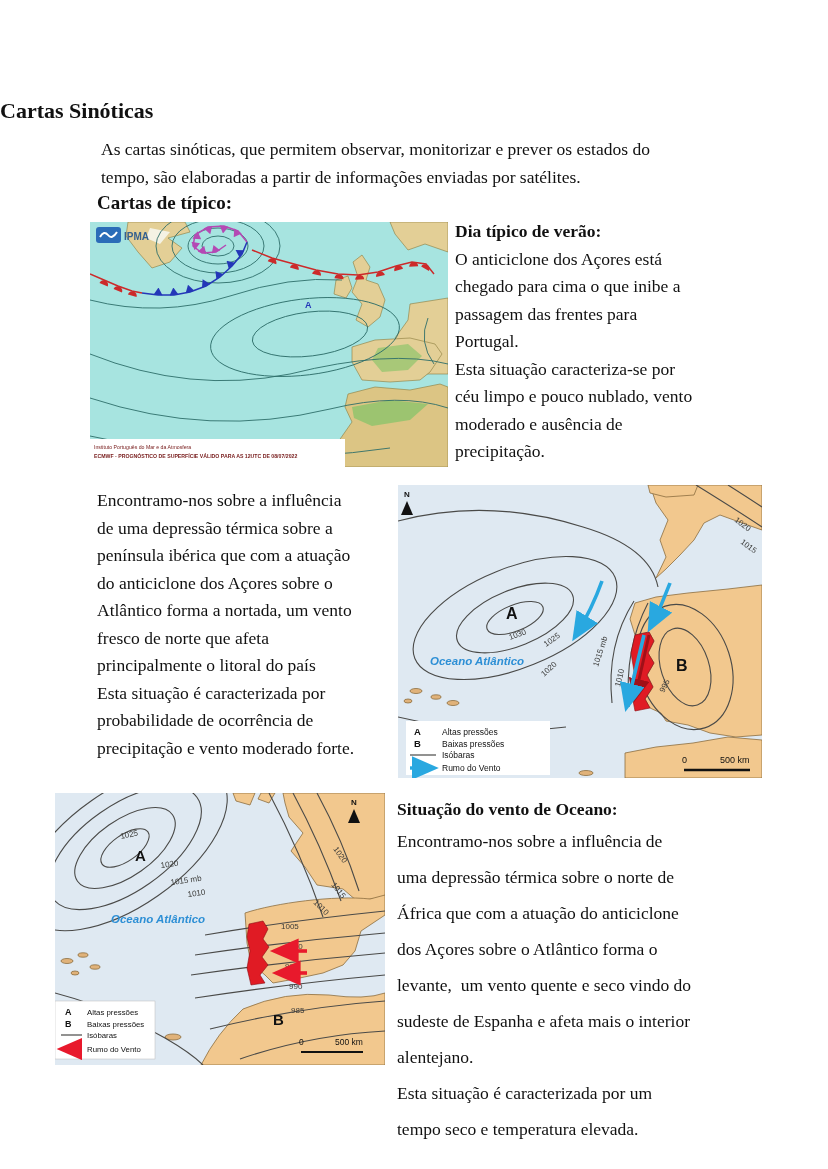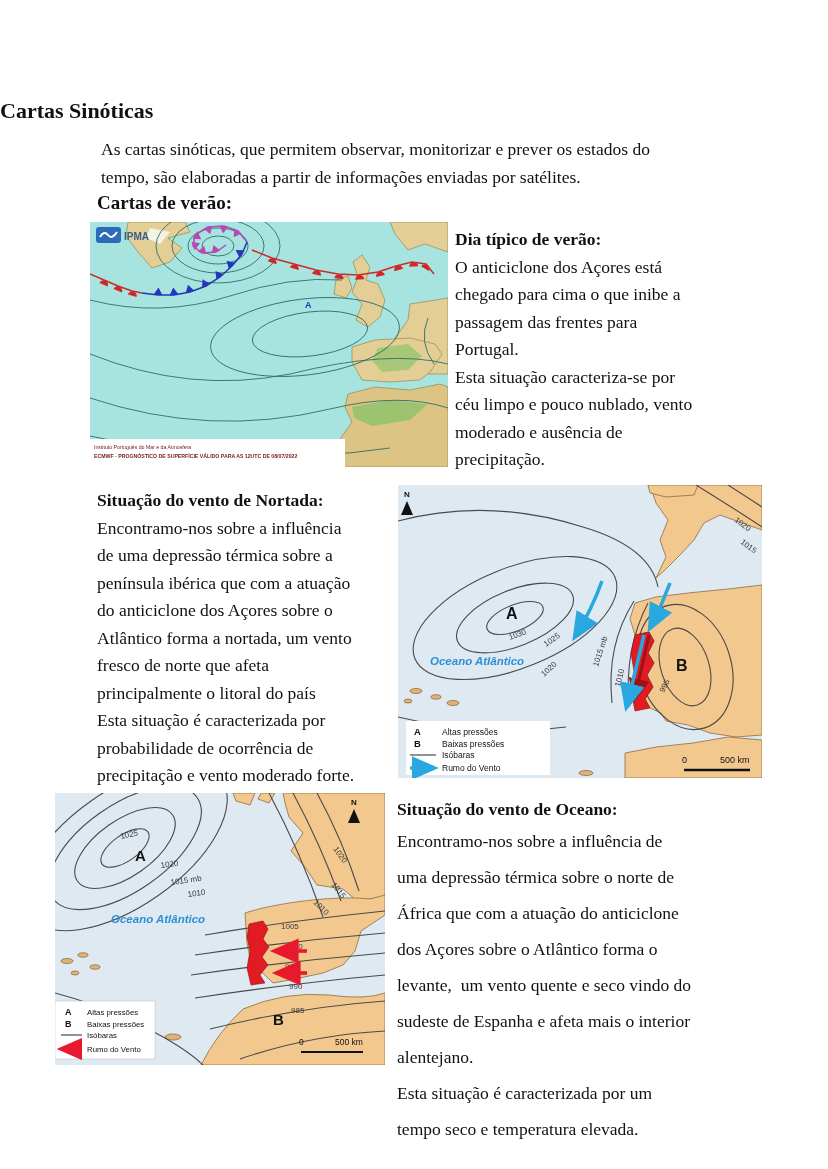--- a/index.html
+++ b/index.html
@@ -14,21 +14,21 @@
   .fig{display:block;}
 </style>
 </head>
 <body>
 
 <div class="page">
 
   <div class="abs title" style="top:98px;left:0;">Cartas Sinóticas</div>
   <div class="abs body-text" style="top:136px;left:101px;width:650px;">As cartas sinóticas, que permitem observar, monitorizar e prever os estados do
 tempo, são elaboradas a partir de informações enviadas por satélites.</div>
-  <div class="abs section-head" style="top:192px;left:97px;">Cartas de verão:</div>
+  <div class="abs section-head" style="top:192px;left:97px;">Cartas de típico:</div>
 
   <svg class="abs fig" style="top:222px;left:90px;" width="358" height="245" viewBox="0 0 358 245">
     <defs>
       <marker id="warmM" markerWidth="8" markerHeight="6" refX="3" refY="0" orient="auto">
         <path d="M-3,0 A3,3 0 0 1 3,0 Z" fill="#cc2a2a" transform="translate(4,3)"></path>
       </marker>
       <marker id="coldM" markerWidth="8" markerHeight="7" refX="3" refY="5" orient="auto">
         <path d="M0,5 L6,5 L3,0 Z" fill="#2437b8"></path>
       </marker>
       <marker id="occM" markerWidth="8" markerHeight="7" refX="3" refY="5" orient="auto">
@@ -75,34 +75,33 @@
       <rect x="6" y="5" width="25" height="16" rx="3" fill="#2b6cb8"></rect>
       <path d="M10,15 Q14,8 18,13 Q22,18 27,10" fill="none" stroke="#ffffff" stroke-width="2"></path>
       <text x="34" y="18" font-size="10" font-weight="bold" fill="#35618f">IPMA</text>
     </g>
 
     <rect x="0" y="217" width="255" height="28" fill="#ffffff"></rect>
     <text x="4" y="227" font-size="5.2" fill="#7a2020">Instituto Português do Mar e da Atmosfera</text>
     <text x="4" y="236" font-size="5.2" font-weight="bold" fill="#7a2020">ECMWF - PROGNÓSTICO DE SUPERFÍCIE VÁLIDO PARA AS 12UTC DE 08/07/2022</text>
   </svg>
 
-  <div class="abs" style="top:226px;left:455px;width:310px;">
+  <div class="abs" style="top:218px;left:455px;width:310px;">
     <div class="bold-head">Dia típico de verão:</div>
     <div class="body-text">O anticiclone dos Açores está
 chegado para cima o que inibe a
 passagem das frentes para
 Portugal.
 Esta situação caracteriza-se por
 céu limpo e pouco nublado, vento
 moderado e ausência de
 precipitação.</div>
   </div>
 
   <div class="abs" style="top:487px;left:97px;width:308px;">
-    <div class="bold-head">Situação do vento de Nortada:</div>
     <div class="body-text">Encontramo-nos sobre a influência
 de uma depressão térmica sobre a
 península ibérica que com a atuação
 do anticiclone dos Açores sobre o
 Atlântico forma a nortada, um vento
 fresco de norte que afeta
 principalmente o litoral do país
 Esta situação é caracterizada por
 probabilidade de ocorrência de
 precipitação e vento moderado forte.</div>

